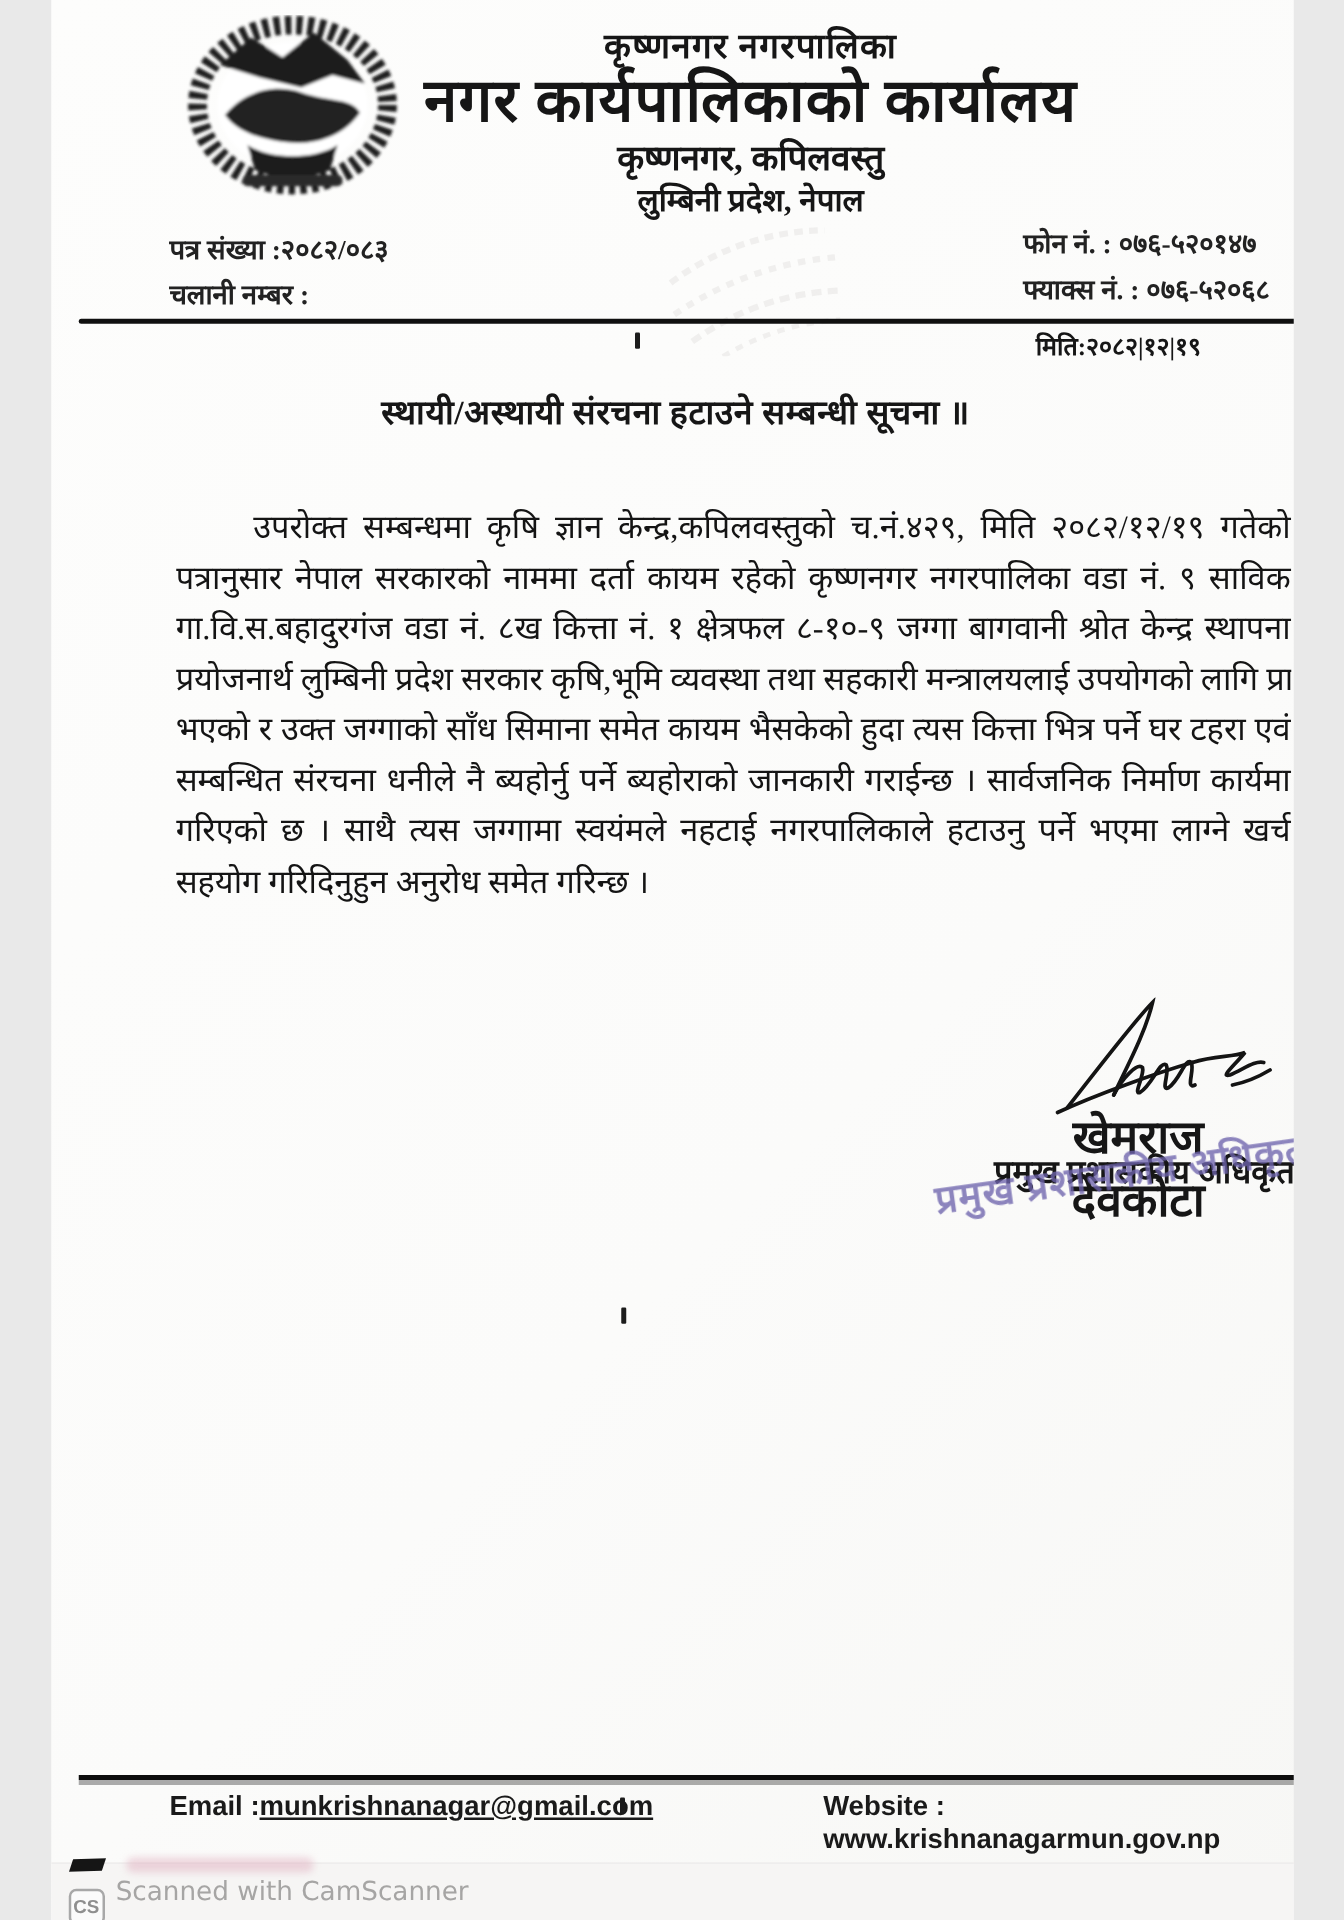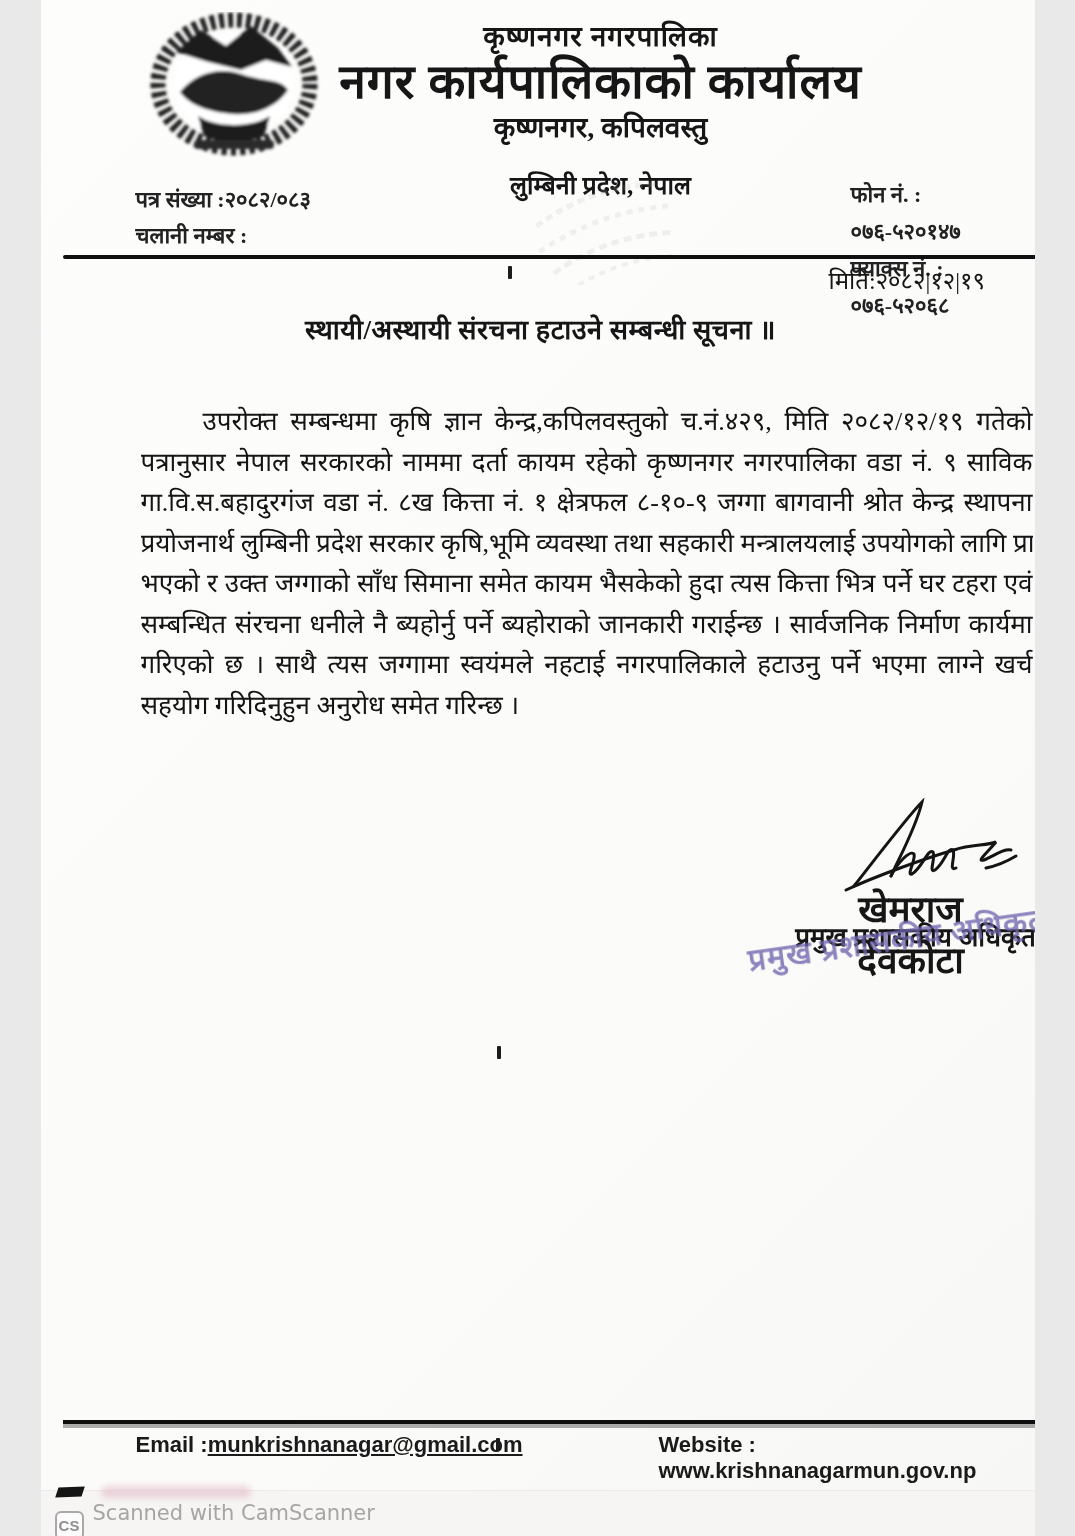--- a/index.html
+++ b/index.html
@@ -8,26 +8,26 @@
     position:relative;width:994px;height:1536px;margin:0 auto;
     background:linear-gradient(135deg,#fdfdfc 0%,#fbfbfa 60%,#f7f7f5 100%);
     overflow:hidden;color:#161616;
   }
   
   .emblem{position:absolute;left:105px;top:12px;width:175px;height:152px;}
   .lh-center{position:absolute;left:270px;top:16px;width:580px;text-align:center;font-weight:bold;}
   .lh-muni{font-size:28px;letter-spacing:1px;}
   .lh-office{font-size:48px;line-height:56px;letter-spacing:1px;}
   .lh-addr1{font-size:28px;line-height:36px;text-align:center;}
-  .lh-addr2{font-size:25px;line-height:32px;margin-top:24px;}
+  .lh-addr2{font-size:25px;line-height:32px;}
   .refs{position:absolute;left:95px;top:182px;font-size:22px;line-height:36px;font-weight:bold;color:#222;}
-  .phones{position:absolute;left:778px;top:176px;font-size:22px;line-height:37px;font-weight:bold;color:#222;text-align:left;margin-left:32px;}
+  .phones{position:absolute;left:778px;top:176px;font-size:22px;line-height:37px;font-weight:bold;color:#222;text-align:left;}
   .faint-stamp{position:absolute;left:470px;top:175px;width:190px;height:110px;opacity:.35;}
   .rule-top{position:absolute;left:22px;top:255px;width:1040px;height:4px;background:#101010;border-radius:2px;}
-  .date-line{position:absolute;left:788px;top:263px;font-size:24px;font-weight:normal;}
+  .date-line{position:absolute;left:788px;top:263px;font-size:20px;font-weight:bold;}
   
   .subject{position:absolute;left:0;top:310px;width:1000px;text-align:center;font-size:27px;font-weight:bold;letter-spacing:.5px;}
   
   .body-block{position:absolute;left:100px;top:402px;width:892px;font-size:26px;color:#141414;}
   .bline{height:40.5px;line-height:40.5px;text-align:justify;text-align-last:justify;white-space:nowrap;overflow:hidden;}
   .bline.first{padding-left:62px;}
   .bline.last{text-align-last:left;}
   
   .sig-squiggle{position:absolute;left:795px;top:798px;width:200px;height:100px;}
   .sig-name{position:absolute;left:760px;top:882px;width:220px;text-align:center;font-size:37px;font-weight:bold;}

